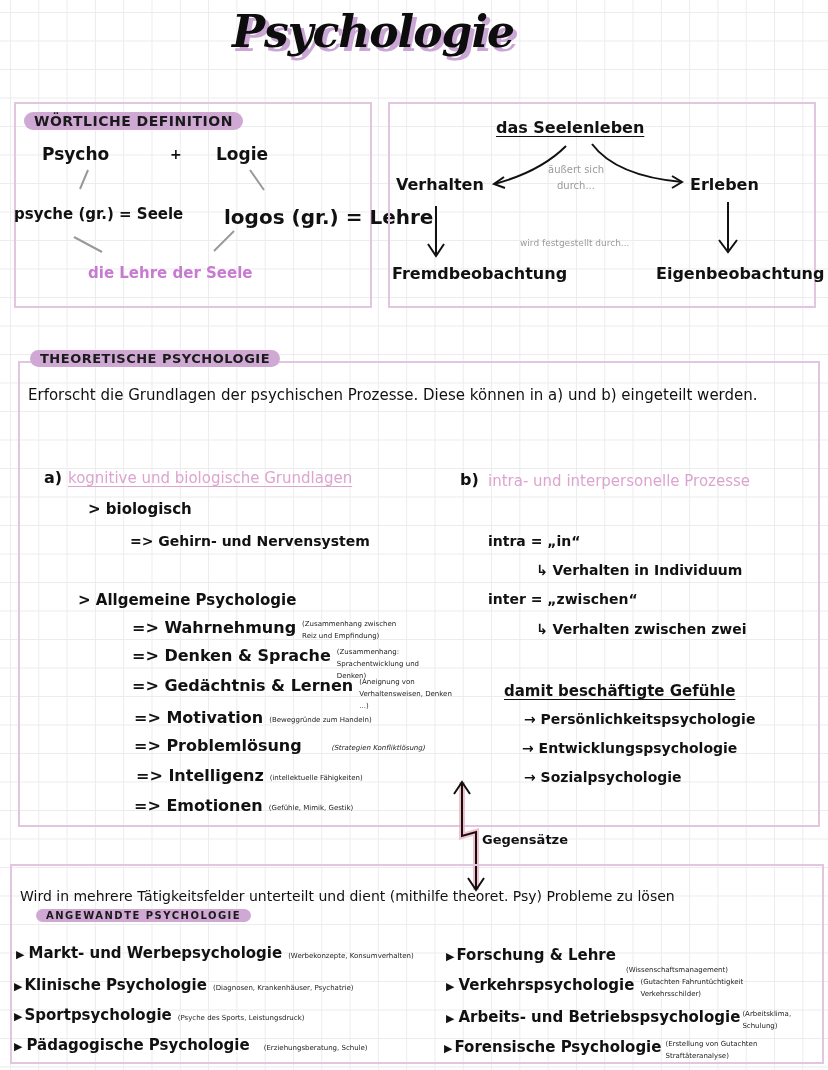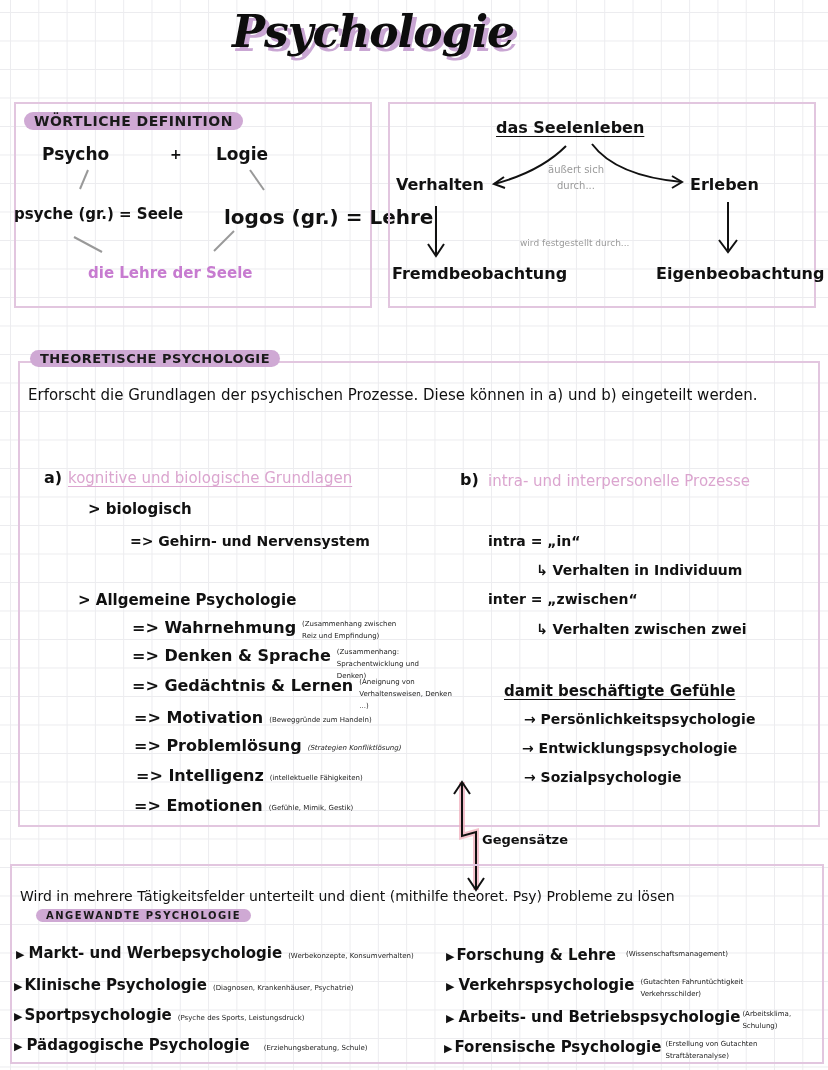--- a/index.html
+++ b/index.html
@@ -94,21 +94,21 @@
   <span class="note" style="width:110px;">(Zusammenhang: Sprachentwicklung und Denken)</span>
 </div>
 <div class="row" style="left:132px; top:676px;">
   <span class="hand" style="font-size:16px;">=&gt; Gedächtnis &amp; Lernen</span>
   <span class="note" style="width:100px;">(Aneignung von Verhaltensweisen, Denken ...)</span>
 </div>
 <div class="row" style="left:134px; top:708px;">
   <span class="hand" style="font-size:16px;">=&gt; Motivation</span>
   <span class="note" style="margin-top:6px;">(Beweggründe zum Handeln)</span>
 </div>
-<div class="row" style="left:134px; top:736px;">
+<div class="row" style="left:134px; top:736px;gap:24px;">
   <span class="hand" style="font-size:16px;">=&gt; Problemlösung</span>
   <span class="note" style="margin-top:6px;font-style:italic;">(Strategien Konfliktlösung)</span>
 </div>
 <div class="row" style="left:136px; top:766px;">
   <span class="hand" style="font-size:16px;">=&gt; Intelligenz</span>
   <span class="note" style="margin-top:6px;">(intellektuelle Fähigkeiten)</span>
 </div>
 <div class="row" style="left:134px; top:796px;">
   <span class="hand" style="font-size:16px;">=&gt; Emotionen</span>
   <span class="note" style="margin-top:6px;">(Gefühle, Mimik, Gestik)</span>
@@ -154,21 +154,21 @@
 </div>
 <div class="row" style="left:14px; top:1036px;">
   <span class="hand" style="font-size:11px; margin-right:4px; margin-top:4px;">▶</span>
   <span class="hand" style="font-size:15px;">Pädagogische Psychologie</span>
   <span class="note" style="margin-top:6px; margin-left:14px; white-space:nowrap;">(Erziehungsberatung, Schule)</span>
 </div>
 
 <div class="row" style="left:446px; top:946px;">
   <span class="hand" style="font-size:11px; margin-right:2px; margin-top:4px;">▶</span>
   <span class="hand" style="font-size:15px;">Forschung &amp; Lehre</span>
-  <span class="note" style="margin-top:2px; margin-left:10px; white-space:nowrap;">(Wissenschaftsmanagement)</span>
+  <span class="note" style="margin-top:18px; margin-left:10px; white-space:nowrap;">(Wissenschaftsmanagement)</span>
 </div>
 <div class="row" style="left:446px; top:976px;">
   <span class="hand" style="font-size:11px; margin-right:4px; margin-top:4px;">▶</span>
   <span class="hand" style="font-size:15px;">Verkehrspsychologie</span>
   <span class="note" style="width:110px;">(Gutachten Fahruntüchtigkeit Verkehrsschilder)</span>
 </div>
 <div class="row" style="left:446px; top:1008px;">
   <span class="hand" style="font-size:11px; margin-right:4px; margin-top:4px;">▶</span>
   <span class="hand" style="font-size:15px;">Arbeits- und Betriebspsychologie</span>
   <span class="note" style="width:50px; margin-left:2px;">(Arbeitsklima, Schulung)</span>

